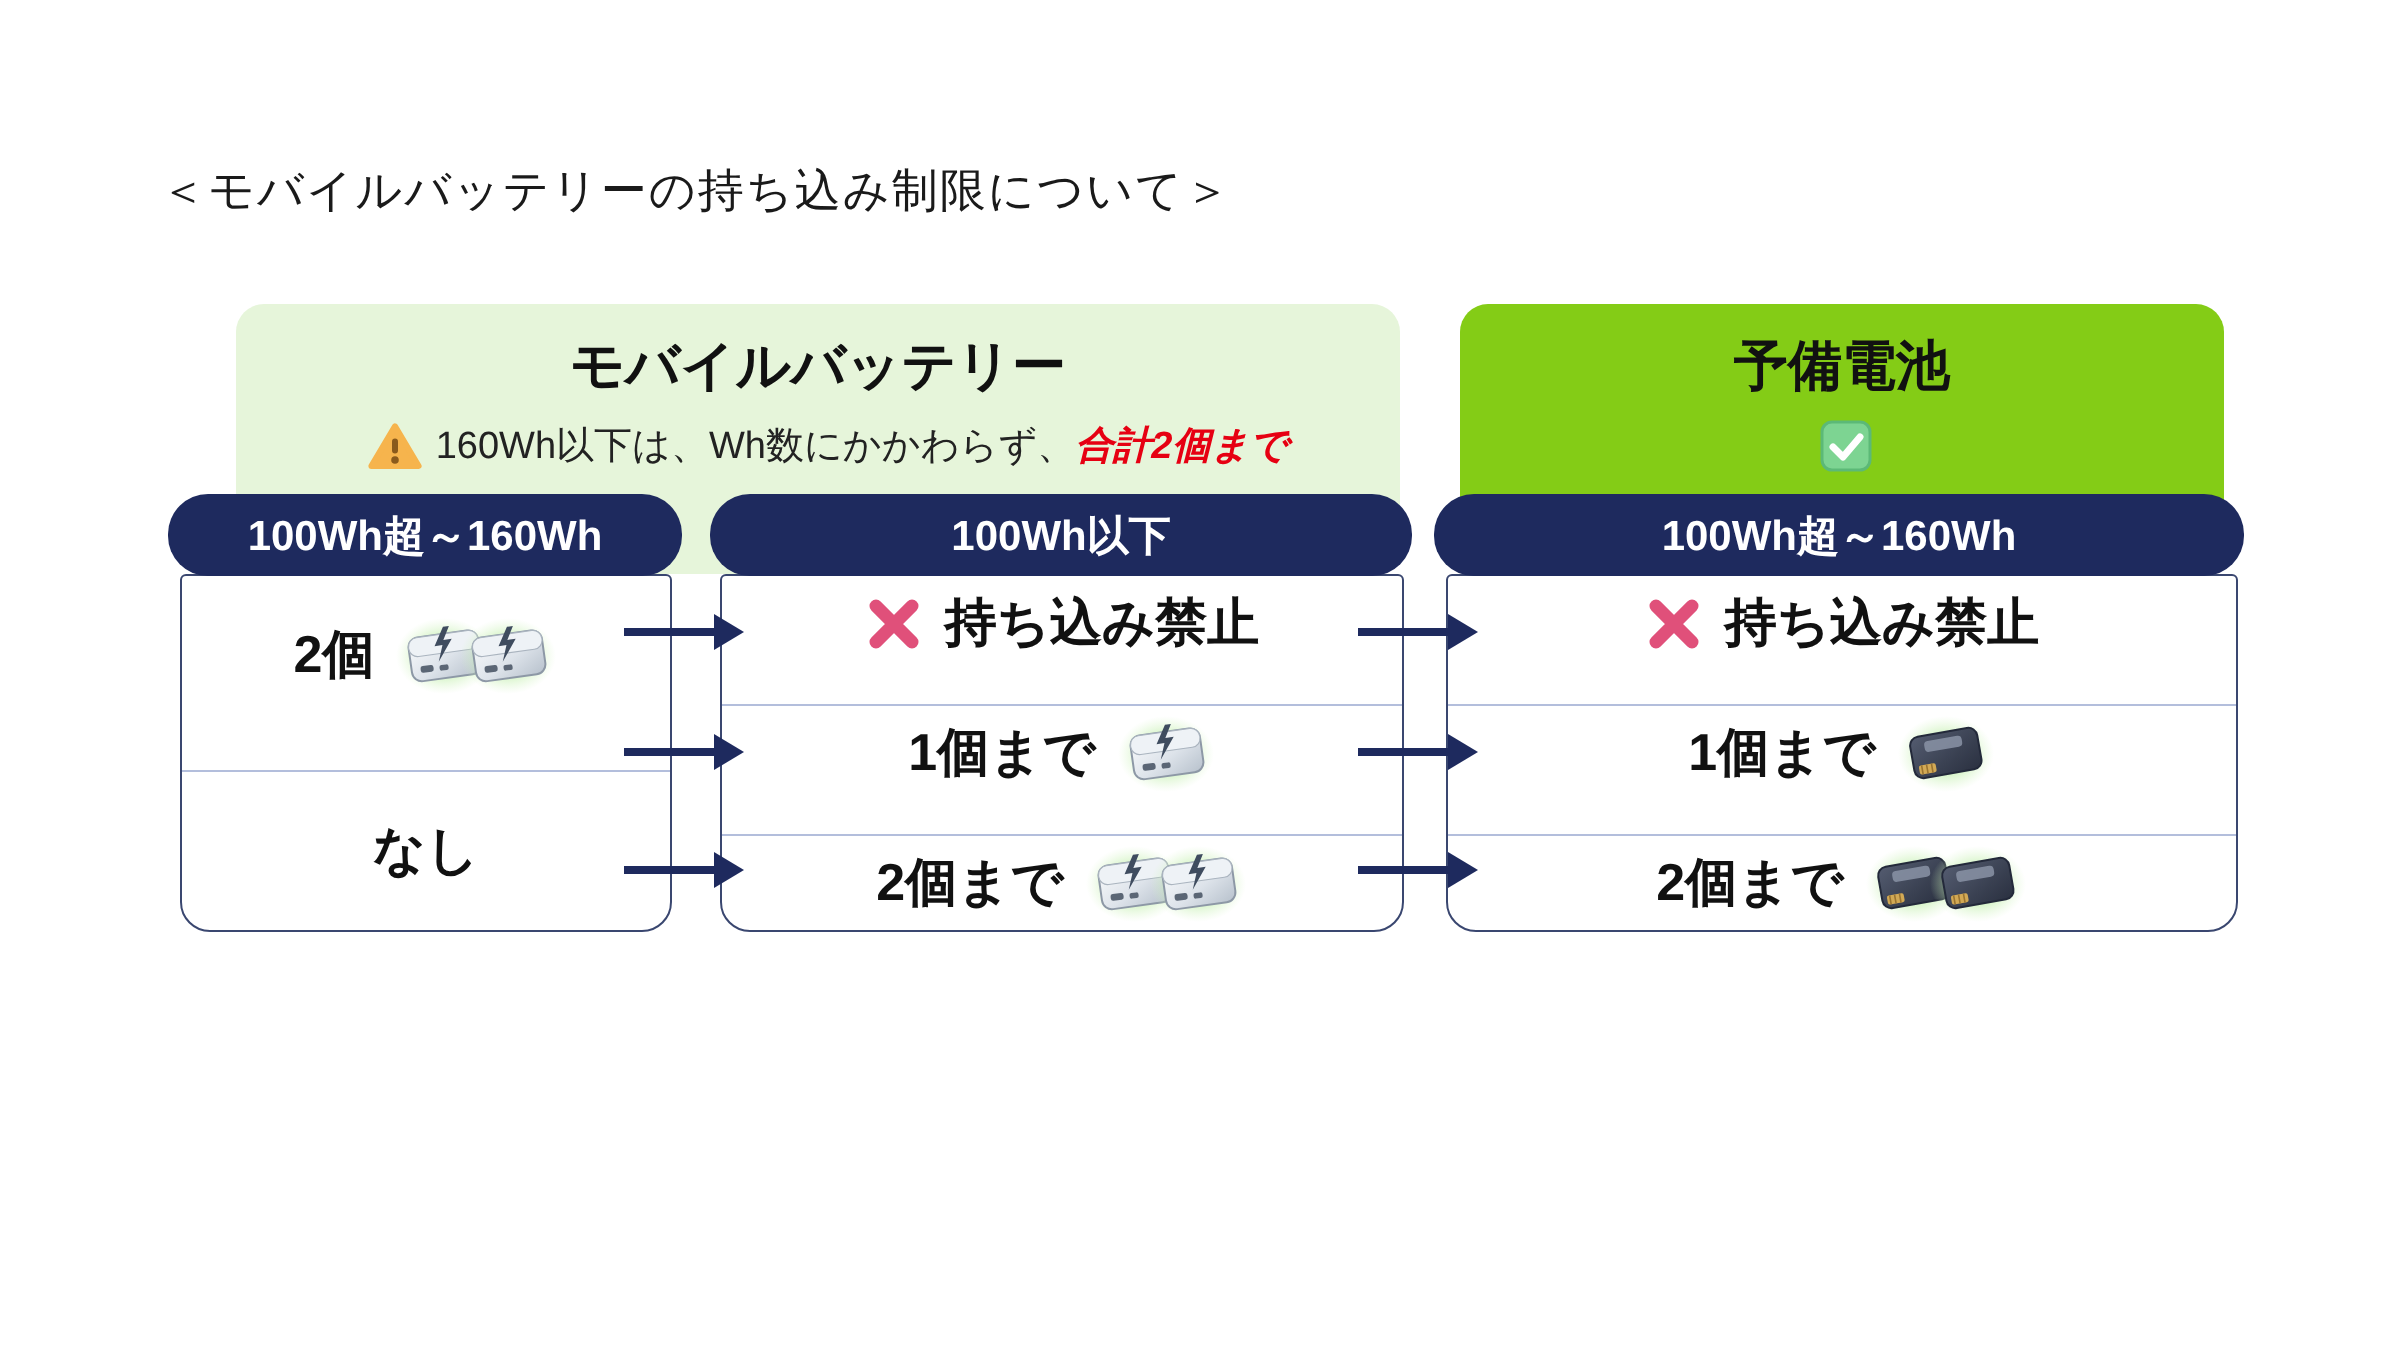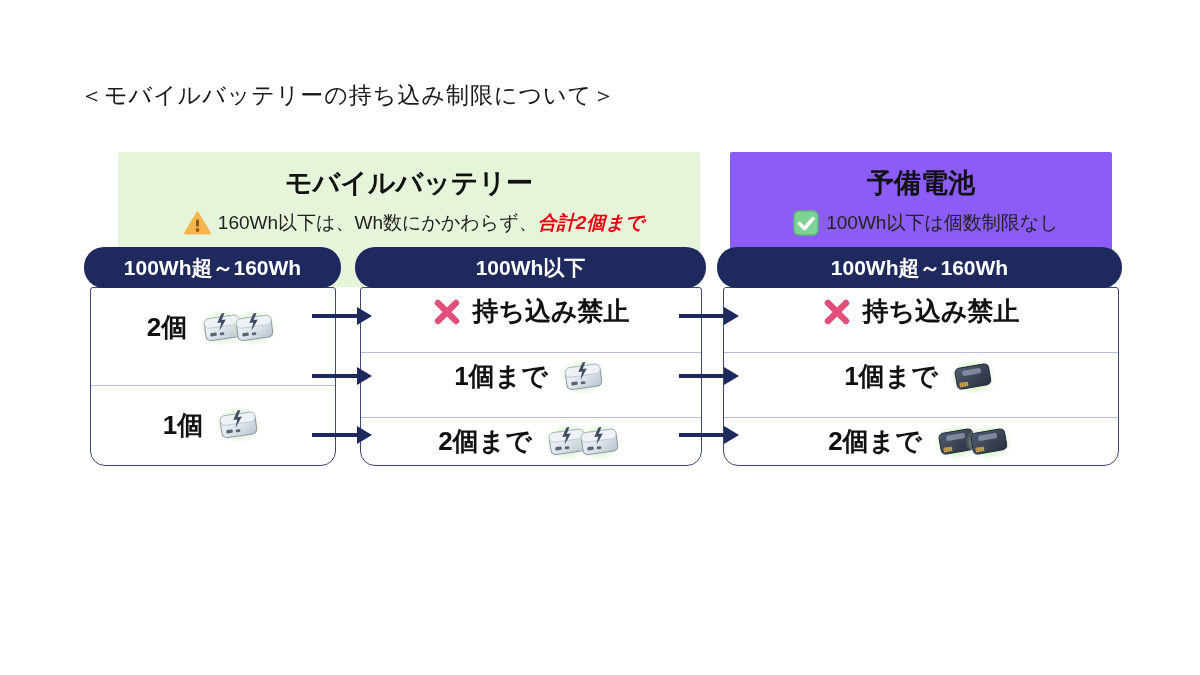--- a/index.html
+++ b/index.html
@@ -5,25 +5,25 @@
   html,body{margin:0;padding:0;background:#ffffff;}
   .canvas{
     position:relative;width:1200px;height:675px;background:#ffffff;
     font-family:"Liberation Sans","DejaVu Sans",sans-serif;overflow:hidden;
   }
   .page-title{
     position:absolute;left:80px;top:80px;font-size:23px;color:#1a1a1a;letter-spacing:1px;
   }
   
   .panel{
-    position:absolute;top:152px;height:135px;border-radius:2px;
+    position:absolute;top:152px;height:135px;border-radius:14px;
     box-sizing:border-box;text-align:center;padding-top:13px;
   }
   .panel-green{left:118px;width:582px;background:#e6f5da;}
-  .panel-beige{left:730px;width:382px;background:#8b5cf6;}
+  .panel-beige{left:730px;width:382px;background:#84cc16;}
   .panel-title{font-size:27px;font-weight:bold;color:#111;}
   .panel-note{
     margin-top:9px;font-size:19px;color:#222;
     display:flex;align-items:center;justify-content:center;margin-left:10px;
   }
   .panel-note .note-icon{display:inline-flex;margin-right:7px;}
   .note-red{color:#e60012;font-weight:bold;font-style:italic;}
   
   .thead{
     position:absolute;top:247px;height:41px;background:#1e2a5e;border-radius:20px;
@@ -111,21 +111,20 @@
 
   <div class="panel panel-beige">
     <div class="panel-title">予備電池</div>
     <div class="panel-note">
       <span class="note-icon">
         <svg width="26" height="26" viewBox="0 0 26 26">
           <rect x="1" y="1" width="24" height="24" rx="5" fill="#7dd492" stroke="#5cb977" stroke-width="1.5"></rect>
           <path d="M6.5 13.5 l5 5 L20 8.5" stroke="#ffffff" stroke-width="3.5" fill="none" stroke-linecap="round" stroke-linejoin="round"></path>
         </svg>
       </span>
-      <span>100Wh以下は個数制限なし</span>
     </div>
   </div>
 
   <div class="thead thead-1">100Wh超～160Wh</div>
   <div class="thead thead-2">100Wh以下</div>
   <div class="thead thead-3">100Wh超～160Wh</div>
 
   <div class="tbody tbody-1">
       <div class="row">
         <span class="label">2個</span>
@@ -146,33 +145,21 @@
         <rect x="8" y="10" width="35" height="22" rx="5" fill="url(#silverGrad)" stroke="#8d98a6" stroke-width="1"></rect>
         <rect x="8" y="10" width="35" height="9.5" rx="4.5" fill="#eef2f6" stroke="#aab4bf" stroke-width="0.6"></rect>
         <path d="M26.5 6.5 L21 15.5 h4 l-3 8 8 -10.5 h-4.2 l3.7 -6.5 Z" fill="#3f4c5f"></path>
         <rect x="12.5" y="24.5" width="6.5" height="3.4" rx="1.2" fill="#5b6675"></rect>
         <rect x="22" y="25.3" width="4.5" height="2.8" rx="1" fill="#5b6675"></rect>
       </g>
     </svg>
         </span>
       </div>
       <div class="row">
-        <span class="label">1個</span>
-        <span class="icon-stack">
-    <svg width="50" height="42" viewBox="0 0 50 42">
-      <ellipse cx="25" cy="21" rx="24" ry="19" fill="url(#glowGrad)"></ellipse>
-      <g transform="rotate(-8 25 21)">
-        <rect x="8" y="10" width="35" height="22" rx="5" fill="url(#silverGrad)" stroke="#8d98a6" stroke-width="1"></rect>
-        <rect x="8" y="10" width="35" height="9.5" rx="4.5" fill="#eef2f6" stroke="#aab4bf" stroke-width="0.6"></rect>
-        <path d="M26.5 6.5 L21 15.5 h4 l-3 8 8 -10.5 h-4.2 l3.7 -6.5 Z" fill="#3f4c5f"></path>
-        <rect x="12.5" y="24.5" width="6.5" height="3.4" rx="1.2" fill="#5b6675"></rect>
-        <rect x="22" y="25.3" width="4.5" height="2.8" rx="1" fill="#5b6675"></rect>
-      </g>
-    </svg>
-        </span>
+        <span class="label">なし</span>
       </div>
     </div>
   <div class="tbody tbody-2">
       <div class="row">
         <span class="icon-stack before">
     <svg width="30" height="30" viewBox="0 0 30 30">
       <path d="M6 6 L24 24 M24 6 L6 24" stroke="#e0507a" stroke-width="6.5" stroke-linecap="round"></path>
     </svg>
         </span>
         <span class="label">持ち込み禁止</span>

